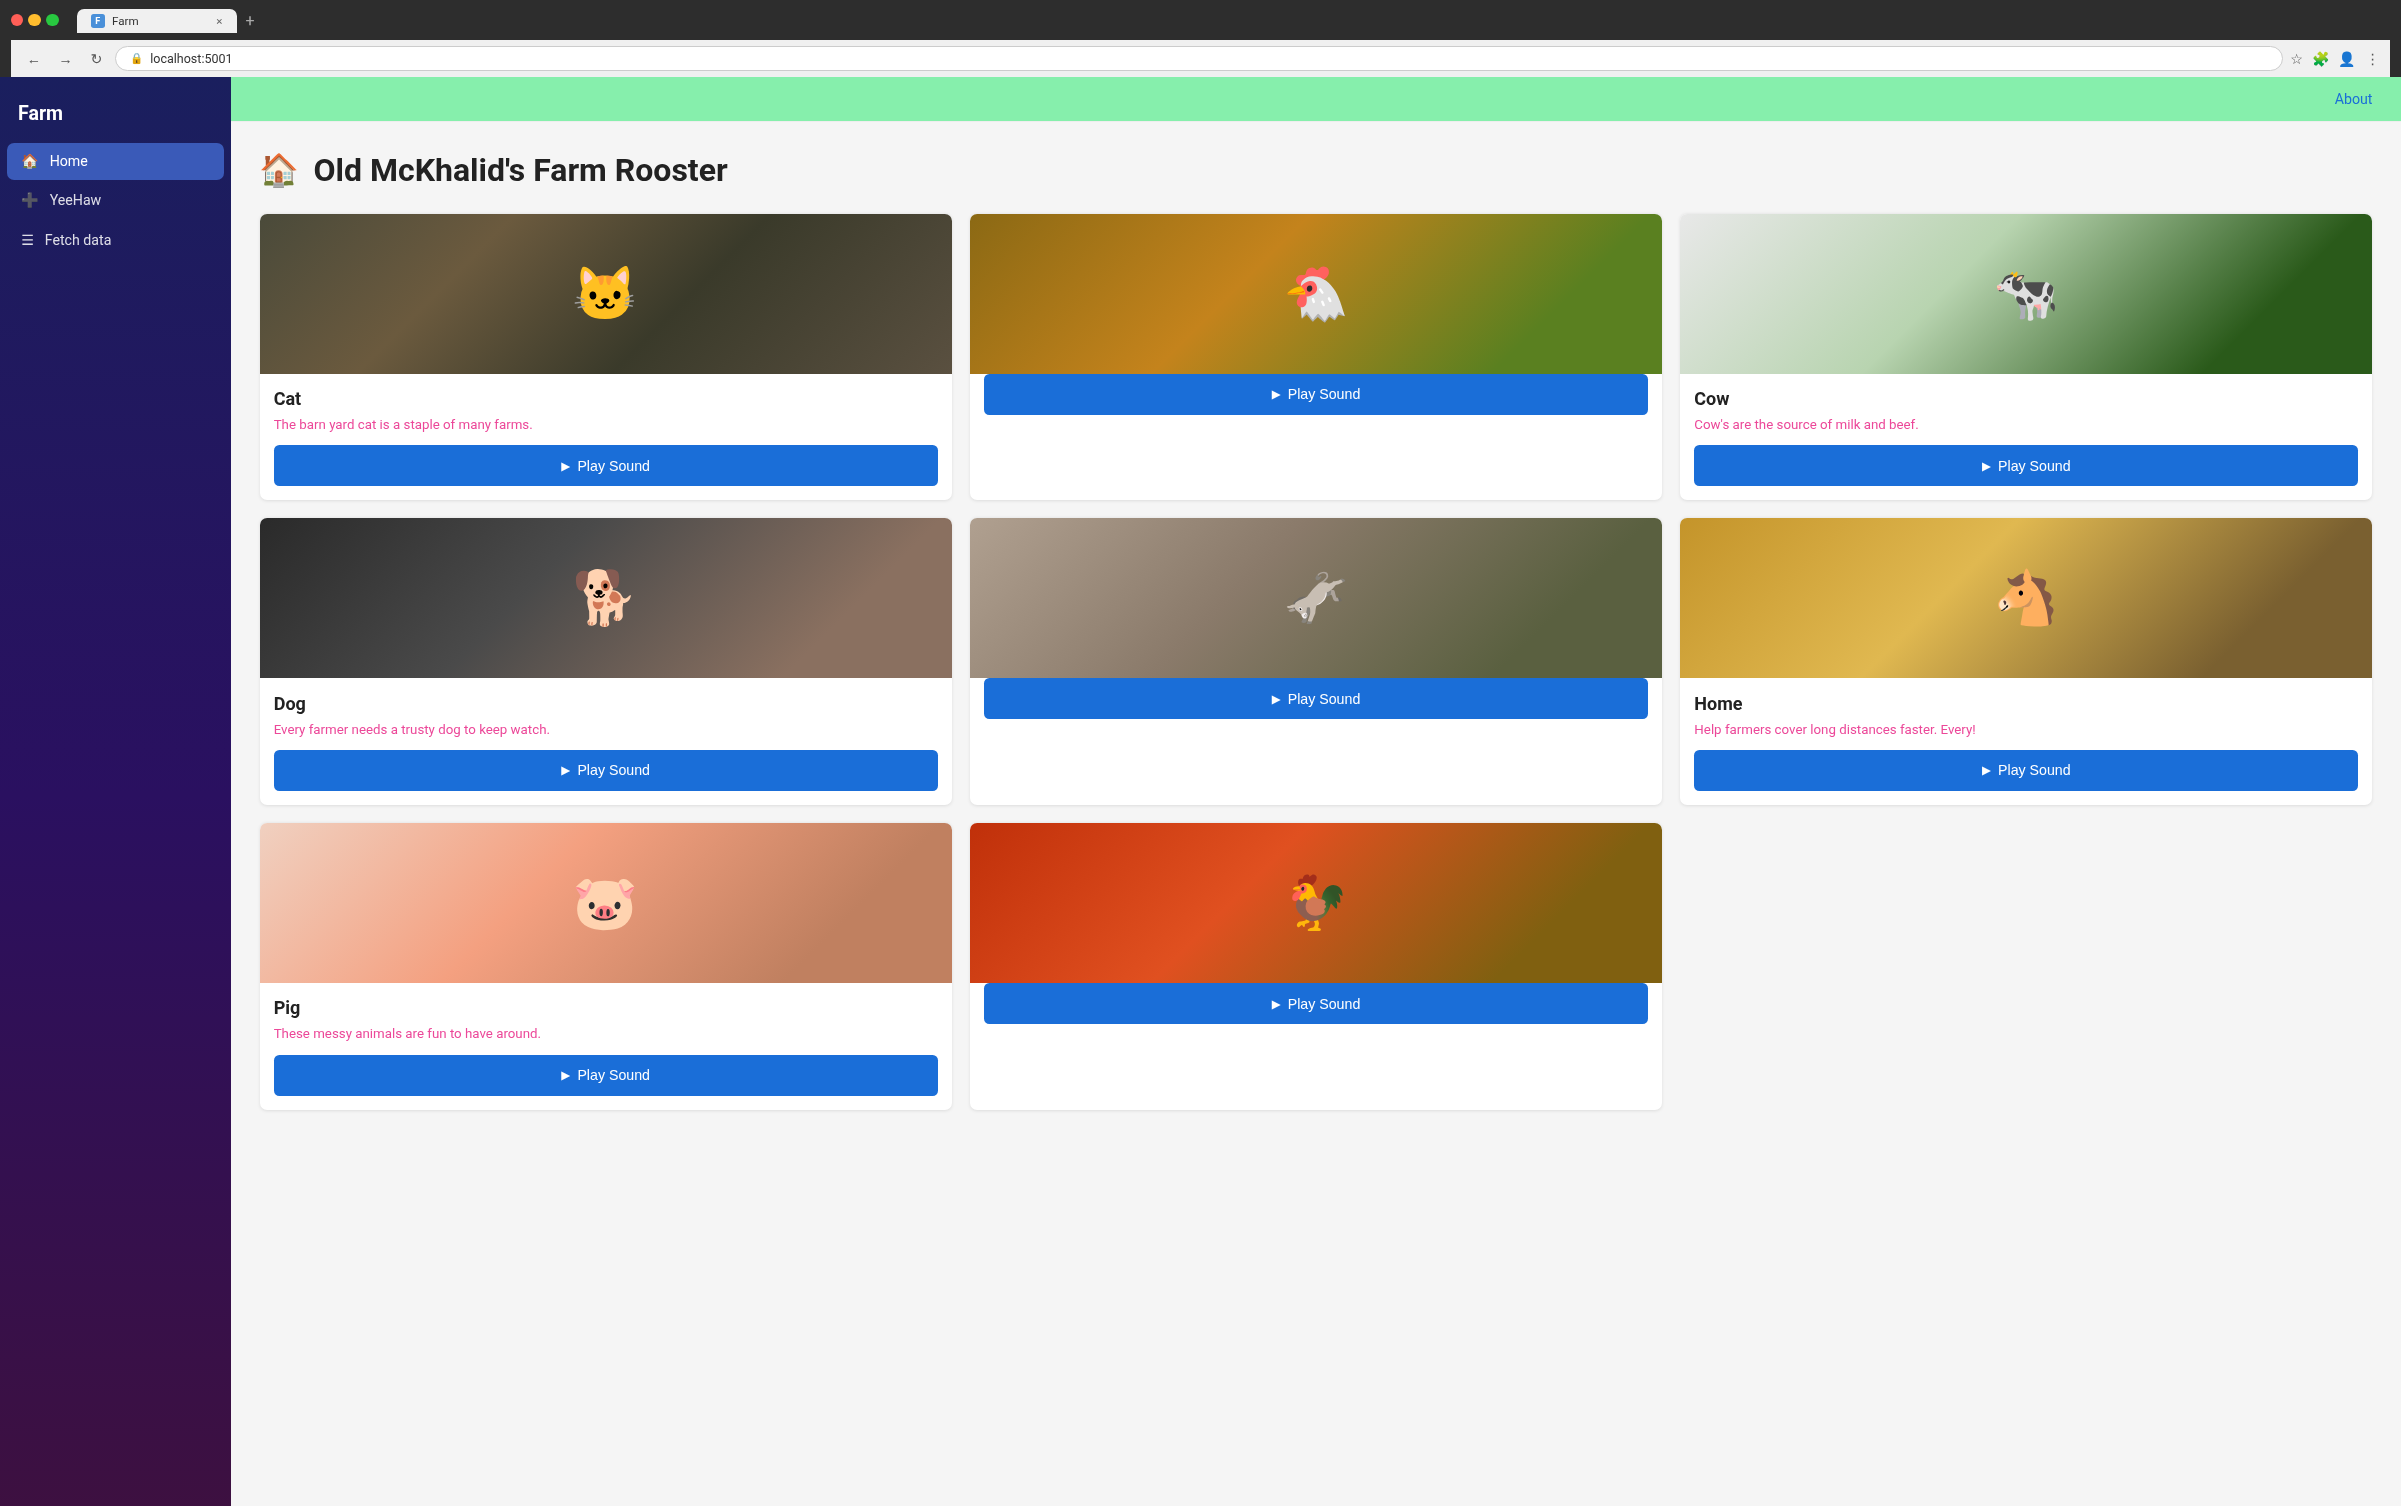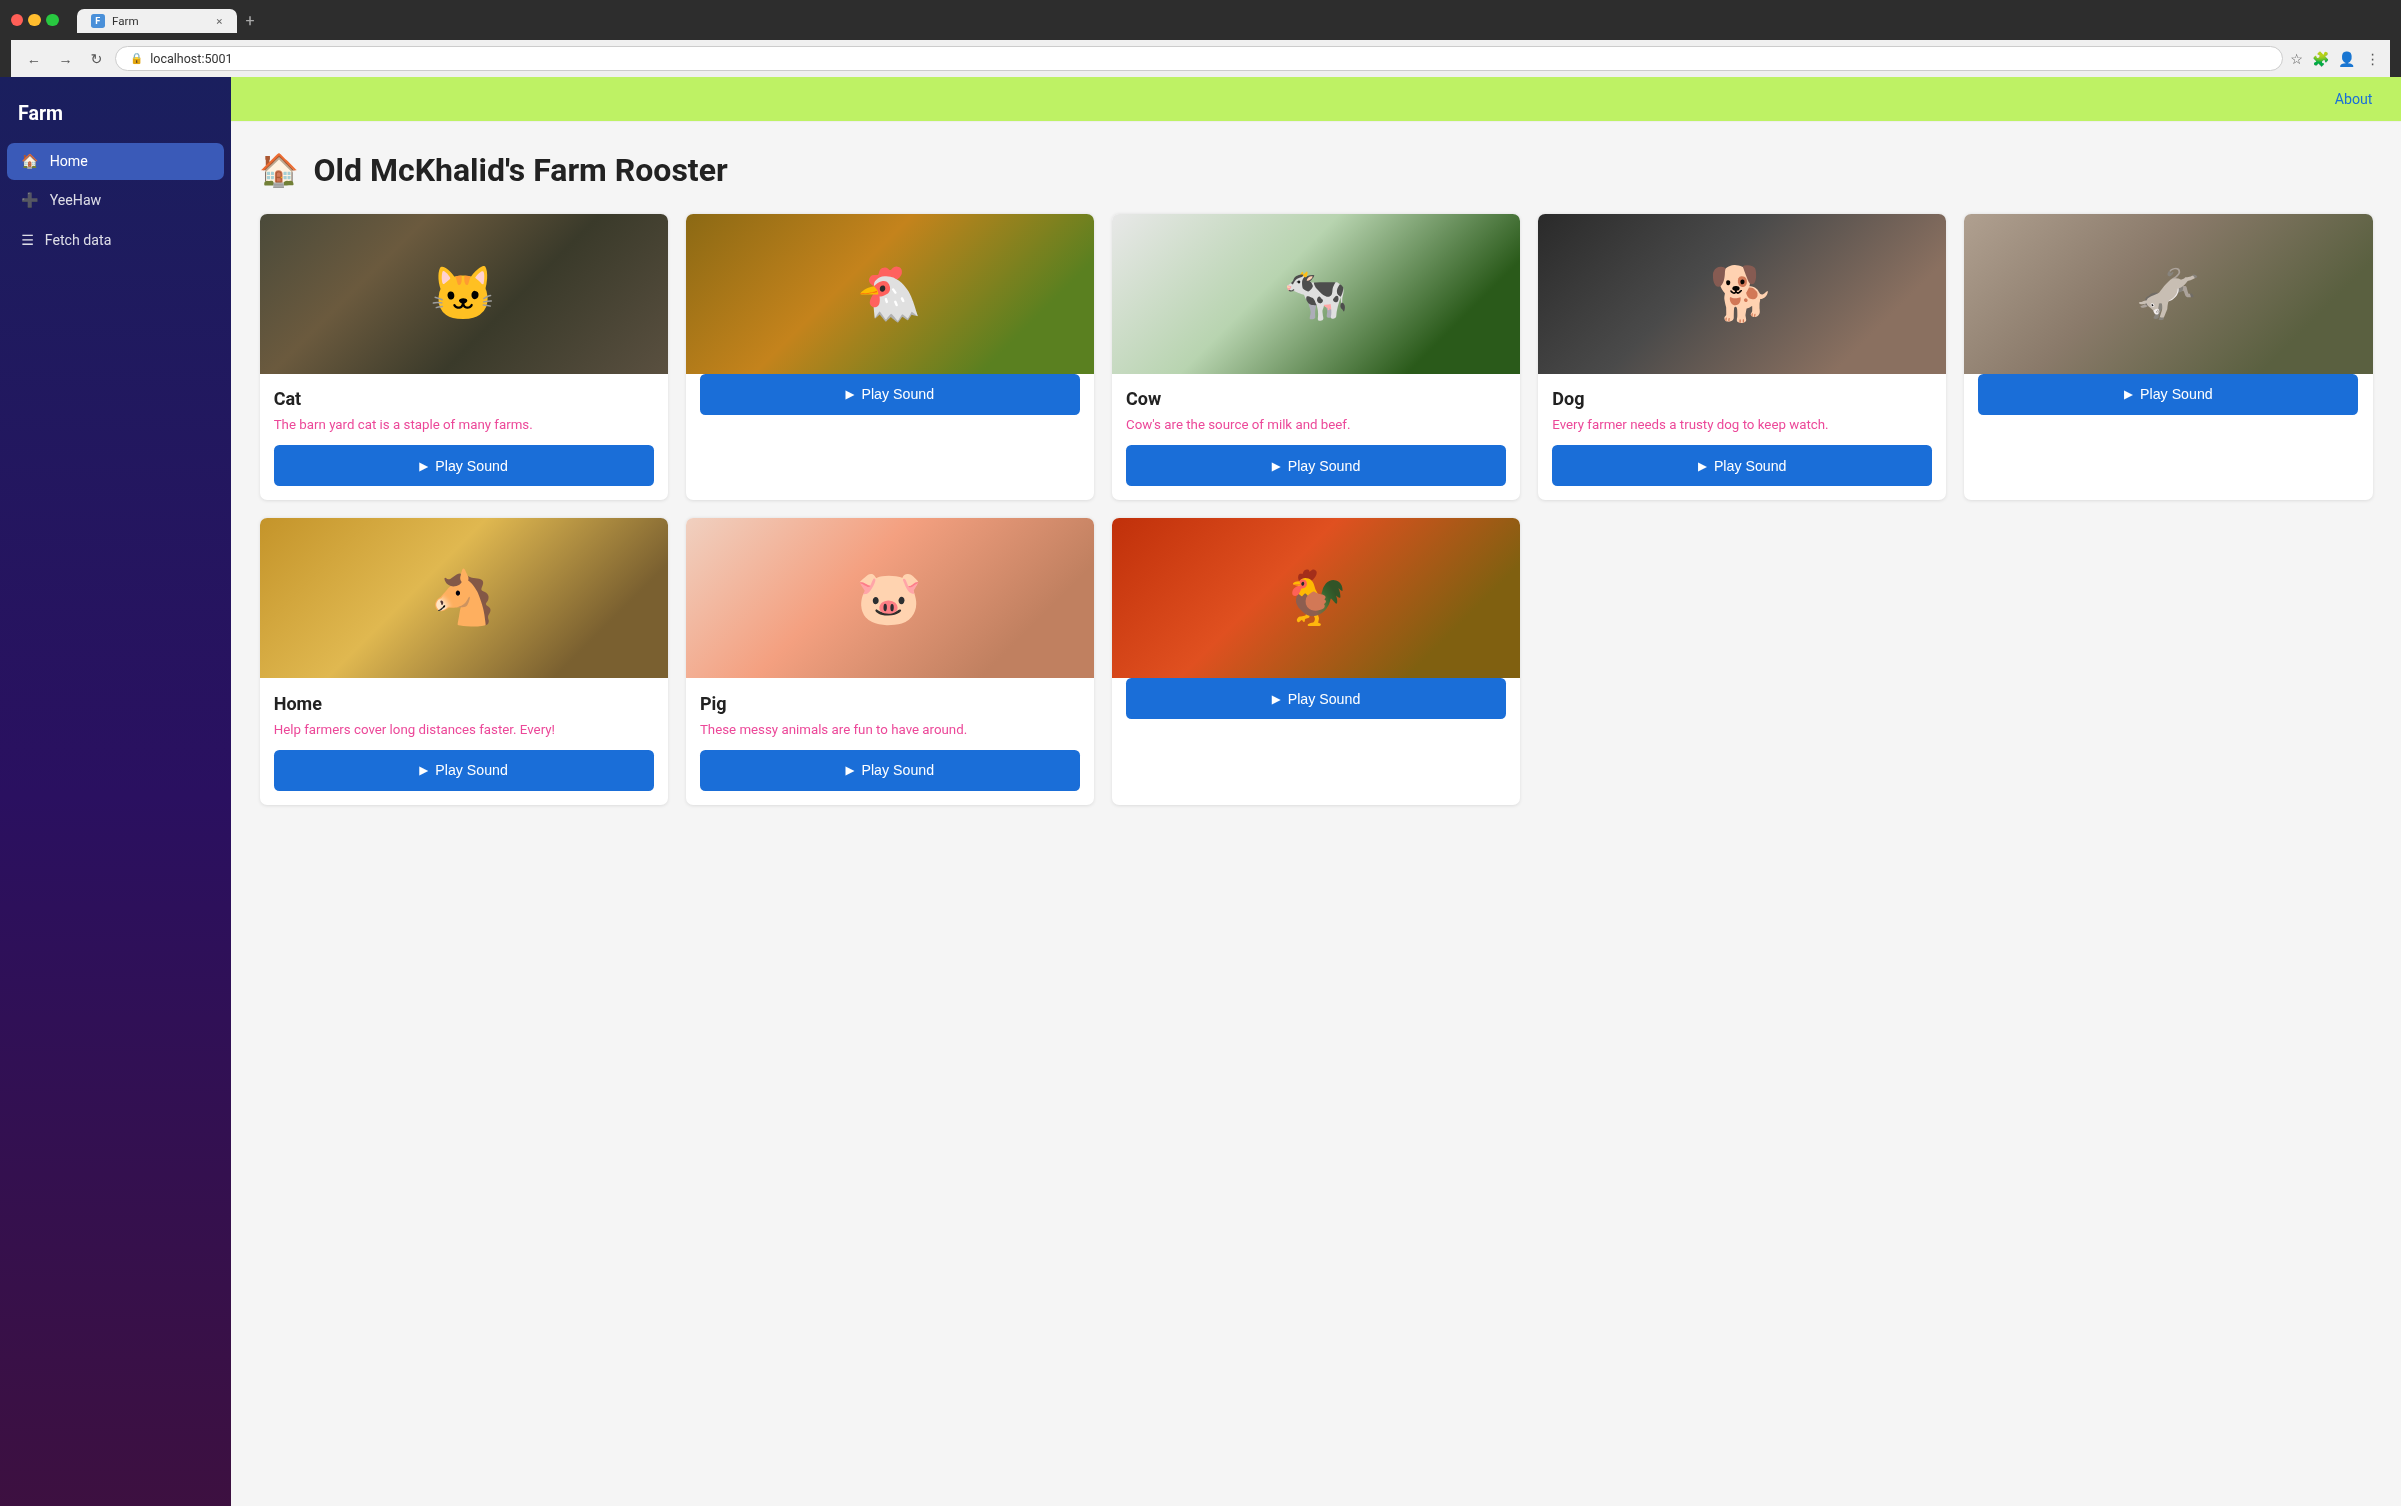--- a/index.html
+++ b/index.html
@@ -141,21 +141,21 @@
 
     
     .main-content {
       flex: 1;
       background: #f5f5f5;
       overflow-y: auto;
       display: flex;
       flex-direction: column;
     }
     .main-header {
-      background: #bef264;
+      background: #86efac;
       padding: 14.2px 28.5px;
       display: flex;
       align-items: center;
       justify-content: flex-end;
       border-bottom: 0.9px solid #eee;
     }
     .about-link {
       color: #1a6ed8;
       font-size: 14.2px;
       cursor: pointer;
@@ -169,21 +169,21 @@
       font-size: 32px;
       font-weight: 700;
       color: #222;
       margin-bottom: 25px;
     }
     .page-title-icon { font-size: 32px; }
 
     
     .animal-grid {
       display: grid;
-      grid-template-columns: repeat(5, 1fr);
+      grid-template-columns: repeat(3, 1fr);
       gap: 18px;
     }
     .animal-card {
       background: white;
       border-radius: 7.1px;
       overflow: hidden;
       box-shadow: 0 0.9px 3.6px rgba(0,0,0,0.1);
       display: flex;
       flex-direction: column;
     }

